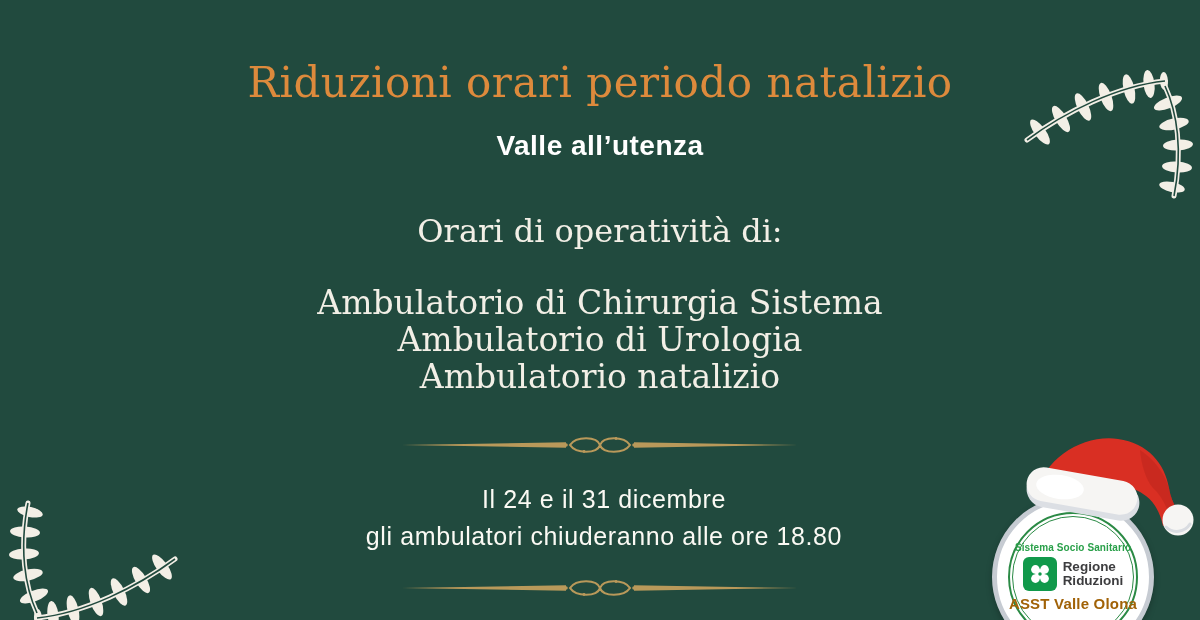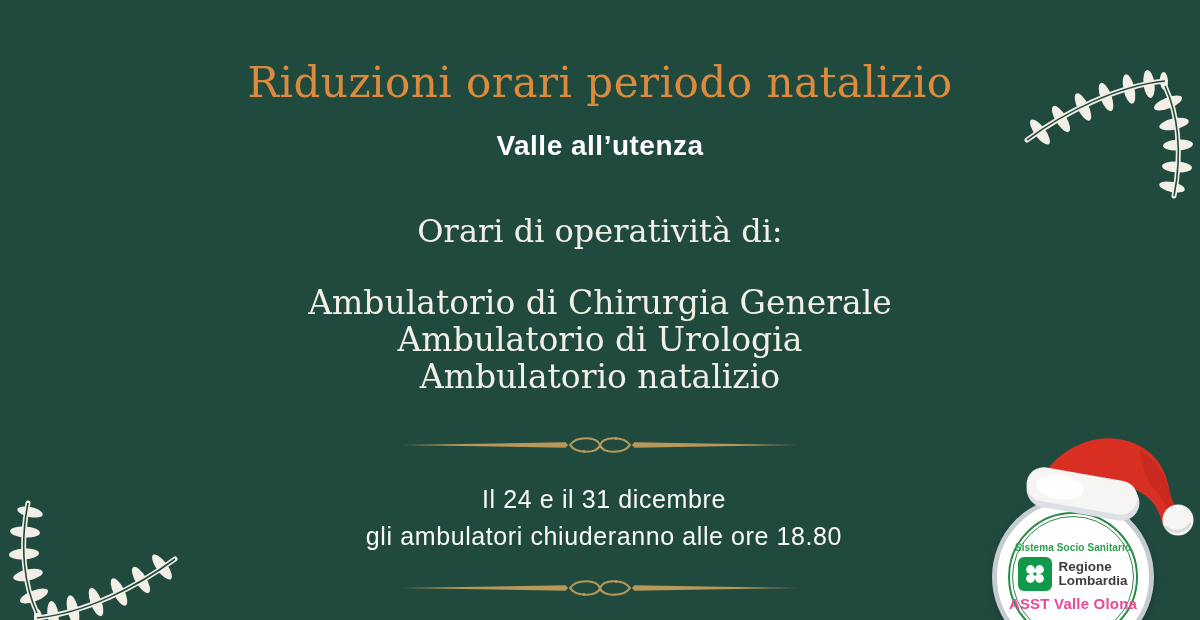--- a/index.html
+++ b/index.html
@@ -129,21 +129,21 @@
     font-size: 13.5px;
     line-height: 14.5px;
     font-weight: 700;
     color: #3d3d3f;
     text-align: left;
     white-space: nowrap;
   }
   .logo-org {
     font-size: 15px;
     font-weight: 700;
-    color: #ec4899;
+    color: #a16207;
     letter-spacing: 0.2px;
     white-space: nowrap;
   }
   .santa-hat { left: 1022px; top: 390px; width: 175px; height: 108px; z-index: 3; }
 </style>
 </head>
 <body>
 
 <div class="poster">
 
@@ -187,21 +187,21 @@
     </g>
     <path d="M14,94 C52,66 104,40 152,35" fill="none" stroke="#214a3e" stroke-width="1.6"></path>
     <path d="M152,40 C164,66 170,104 161,150" fill="none" stroke="#214a3e" stroke-width="1.6"></path>
   </svg>
 
   <h1 class="abs title">Riduzioni orari periodo natalizio</h1>
   <h2 class="abs subtitle">Valle all’utenza</h2>
   <p class="abs intro">Orari di operatività di:</p>
 
   <div class="abs clinics">
-    <div>Ambulatorio di Chirurgia Generale</div>
+    <div>Ambulatorio di Chirurgia Sistema</div>
     <div>Ambulatorio di Urologia</div>
     <div>Ambulatorio natalizio</div>
   </div>
 
   <svg class="abs divider divider-1" viewBox="0 0 400 24" aria-hidden="true">
     <polygon points="2,12 166,9.2 166,14.8" fill="currentColor"></polygon>
     <polygon points="398,12 234,9.2 234,14.8" fill="currentColor"></polygon>
     <path d="M170,12 C176,3 197,3 200,12 C203,21 224,21 230,12 C224,3 203,3 200,12 C197,21 176,21 170,12 Z" fill="none" stroke="currentColor" stroke-width="2.2"></path>
     <circle cx="166" cy="12" r="1.8" fill="currentColor"></circle>
     <circle cx="234" cy="12" r="1.8" fill="currentColor"></circle>
@@ -236,21 +236,21 @@
                 <circle cx="16.2" cy="7.8" r="4"></circle>
                 <circle cx="7.8" cy="16.2" r="4"></circle>
                 <circle cx="16.2" cy="16.2" r="4"></circle>
                 <circle cx="12" cy="12" r="4.4"></circle>
               </g>
               <circle cx="12" cy="12" r="1.6" fill="#11994b"></circle>
             </svg>
           </span>
           <span class="region-text">
             <span>Regione</span><br>
-            <span>Lombardia</span>
+            <span>Riduzioni</span>
           </span>
         </div>
         <span class="logo-org">ASST Valle Olona</span>
       </div>
     </div>
   </div>
 
   <svg class="abs santa-hat" viewBox="0 0 175 108" aria-hidden="true">
     <path d="M16,62 C22,28 62,4 96,9 C126,13 143,34 147,58 C149,70 154,80 161,87 L141,96 C138,82 132,72 124,66 C98,46 48,46 16,62 Z" fill="#d92f23"></path>
     <path d="M118,20 C136,32 144,48 147,58 C149,70 154,80 161,87 L150,92 C145,78 140,66 131,58 C124,50 119,34 118,20 Z" fill="#b5241b" opacity="0.45"></path>

